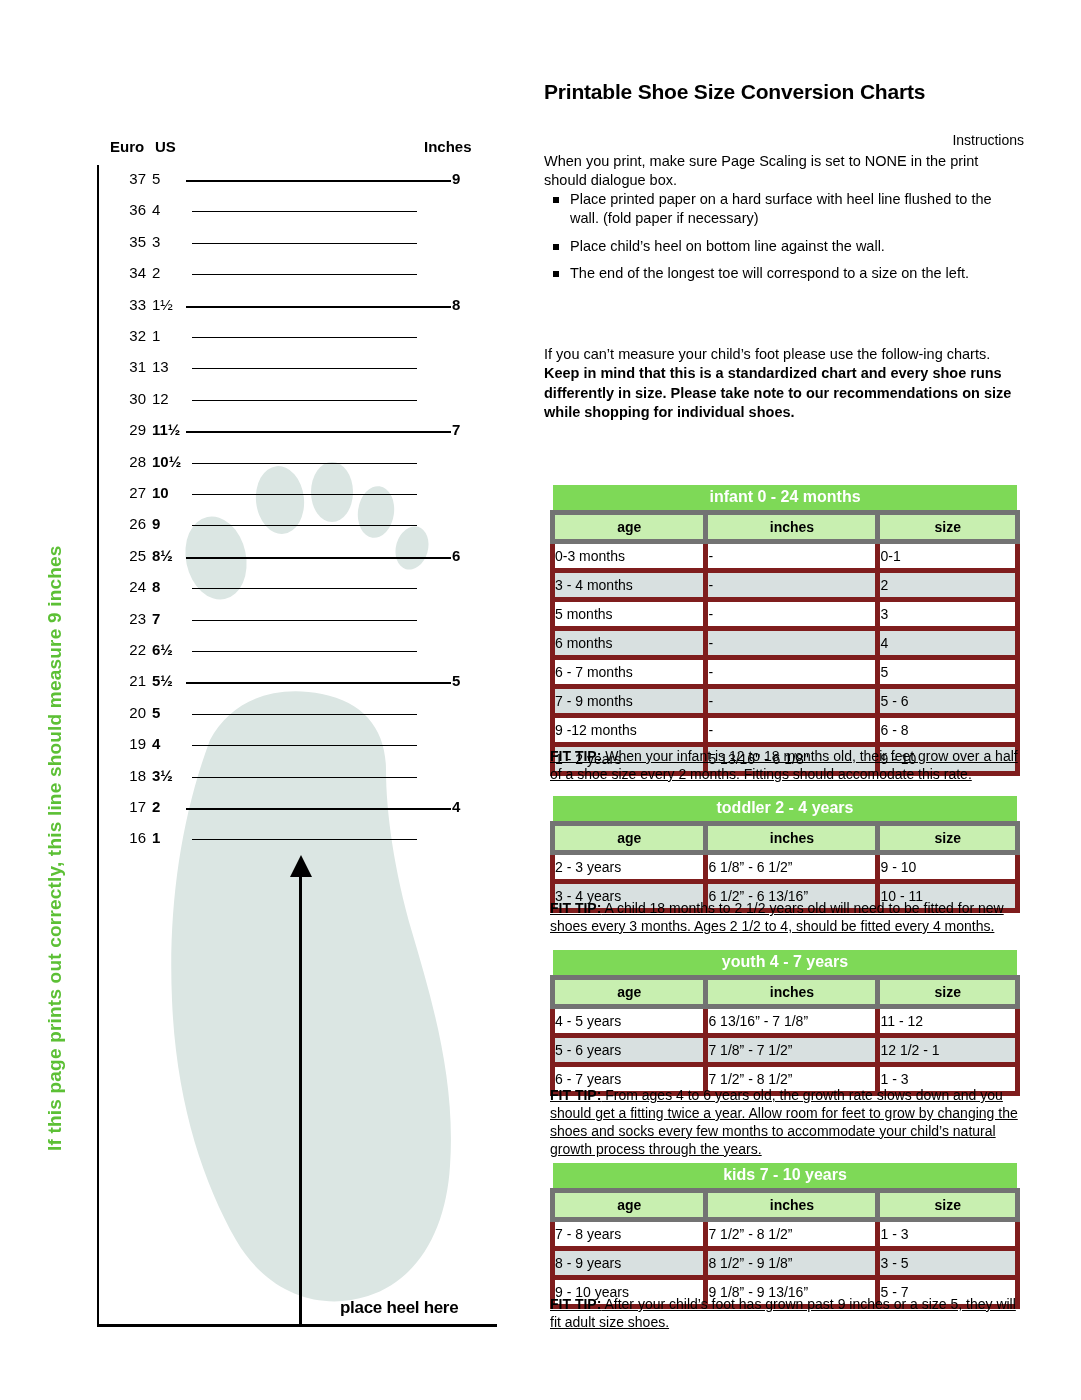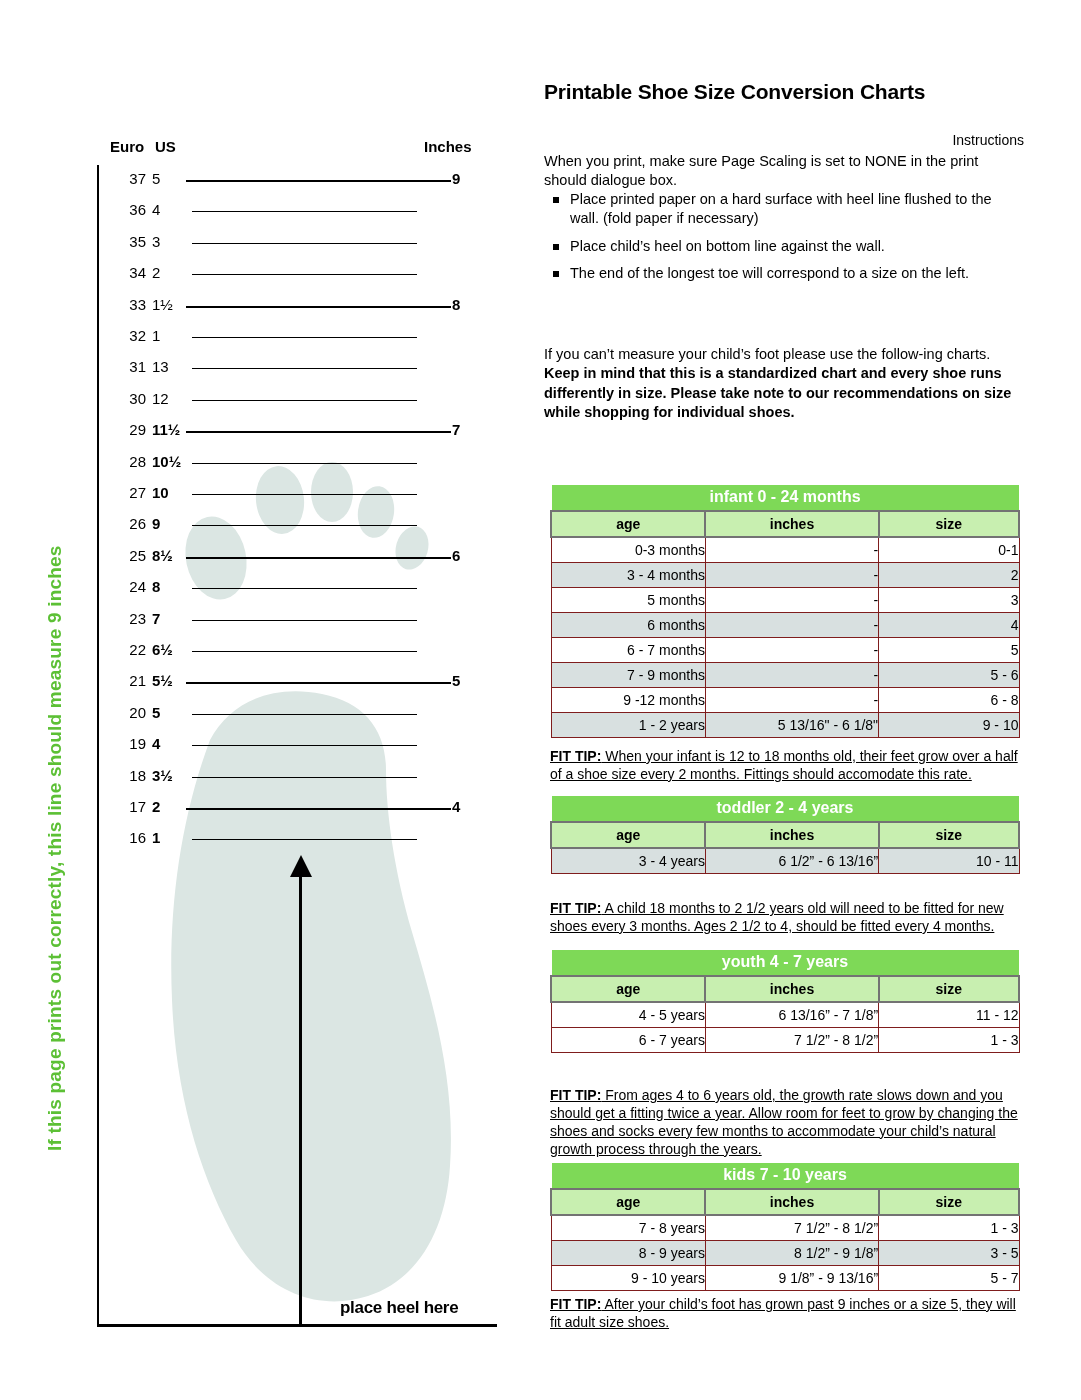--- a/index.html
+++ b/index.html
@@ -237,26 +237,26 @@
     font-size: 16px;
     text-align: center;
     padding: 3px 0 4px 0;
     border: 1px solid #ffffff;
   }
   .tbl .hdr td {
     background: #c8efb0;
     font-weight: bold;
     text-align: center;
     padding: 4px 0;
-    border: 2px solid #737373;
+    border: 5px solid #737373;
   }
   .tbl td.cell {
-    text-align: right;
+    text-align: left;
     padding: 4px 0;
-    border: 1px solid #7f1d1d;
+    border: 5px solid #7f1d1d;
   }
   .tbl tr.odd td.cell { background: #ffffff; }
   .tbl tr.even td.cell { background: #d8e0e0; }
   .col-a { width: 33%; }
   .col-b { width: 37%; }
   .col-c { width: 30%; }
 
   .fittip {
     position: absolute;
     left: 10px;
@@ -491,20 +491,25 @@
       <table class="tbl" style="top: 795px;">
         <tbody>
           <tr class="band">
             <td colspan="3">toddler 2 - 4 years</td>
           </tr>
           <tr class="hdr">
             <td class="col-a">age</td>
             <td class="col-b">inches</td>
             <td class="col-c">size</td>
           </tr>
+          <tr class="odd">
+            <td class="cell col-a">2 - 3 years</td>
+            <td class="cell col-b">6 1/8” - 6 1/2”</td>
+            <td class="cell col-c">9 - 10</td>
+          </tr>
           <tr class="even">
             <td class="cell col-a">3 - 4 years</td>
             <td class="cell col-b">6 1/2” - 6 13/16”</td>
             <td class="cell col-c">10 - 11</td>
           </tr>
         </tbody>
       </table>
       <div class="fittip" style="top: 900px;"><b>FIT TIP:</b><span> A child 18 months to 2 1/2 years old will need to be fitted for new shoes every 3 months.  Ages 2 1/2 to 4, should be fitted every 4 months.</span></div>
       <table class="tbl" style="top: 949px;">
         <tbody>
@@ -514,20 +519,25 @@
           <tr class="hdr">
             <td class="col-a">age</td>
             <td class="col-b">inches</td>
             <td class="col-c">size</td>
           </tr>
           <tr class="odd">
             <td class="cell col-a">4 - 5 years</td>
             <td class="cell col-b">6 13/16” - 7 1/8”</td>
             <td class="cell col-c">11 - 12</td>
           </tr>
+          <tr class="even">
+            <td class="cell col-a">5 - 6 years</td>
+            <td class="cell col-b">7 1/8” - 7 1/2”</td>
+            <td class="cell col-c">12 1/2 - 1</td>
+          </tr>
           <tr class="odd">
             <td class="cell col-a">6 - 7 years</td>
             <td class="cell col-b">7 1/2” - 8 1/2”</td>
             <td class="cell col-c">1 - 3</td>
           </tr>
         </tbody>
       </table>
       <div class="fittip" style="top: 1087px;"><b>FIT TIP:</b><span> From ages 4 to 6 years old, the growth rate slows down and you should get a fitting twice a year. Allow room for feet to grow by changing the shoes and socks every few months to accommodate your child’s natural growth process through the years.</span></div>
       <table class="tbl" style="top: 1162px;">
         <tbody>

